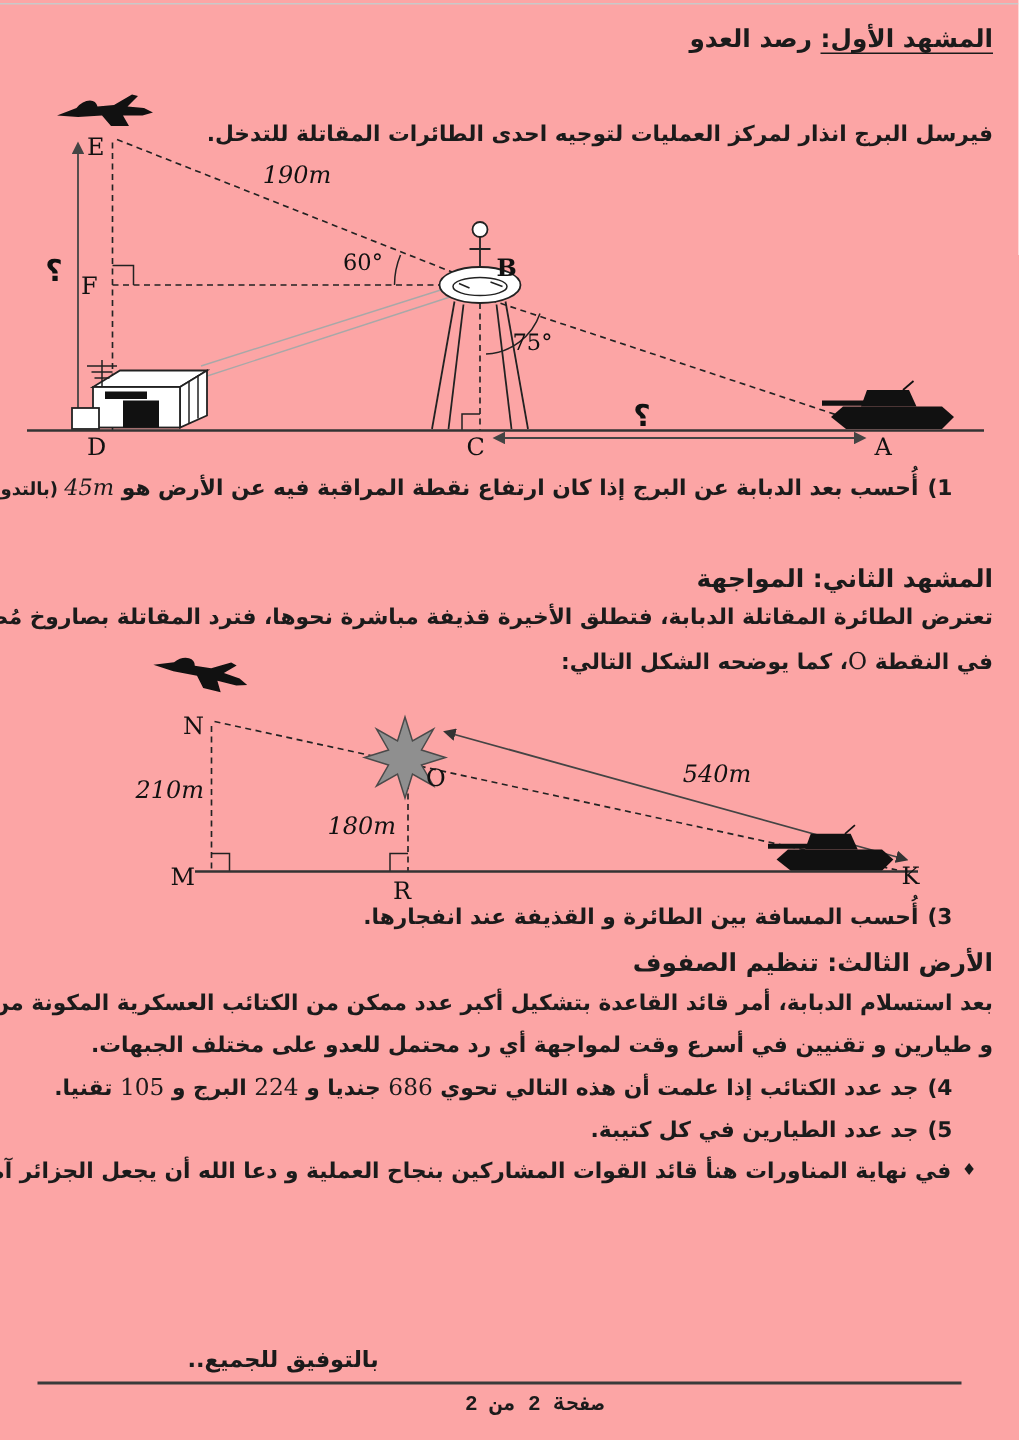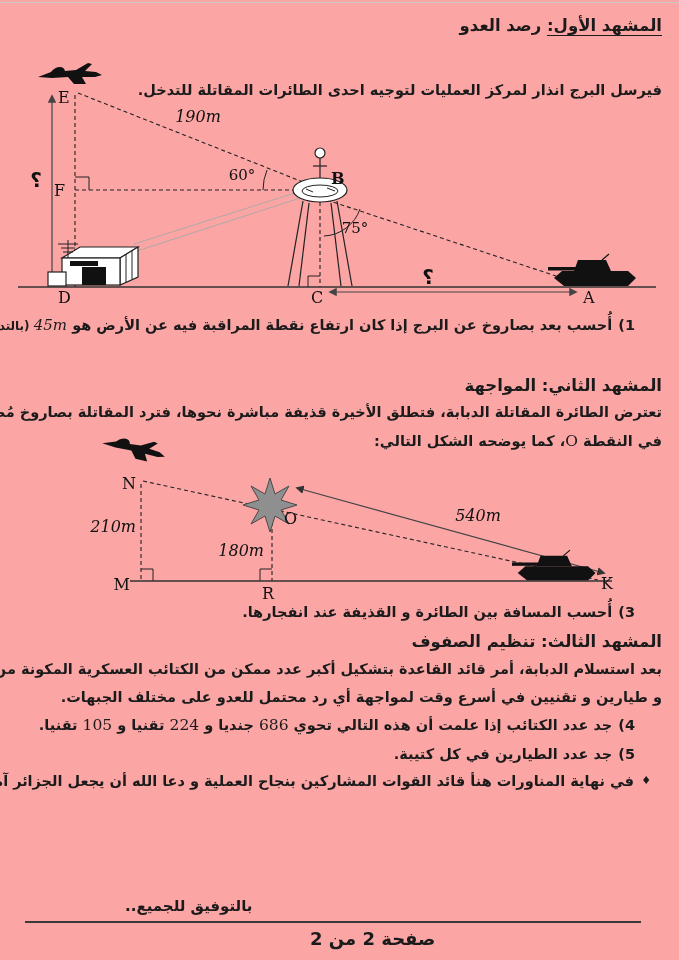--- a/index.html
+++ b/index.html
@@ -10,21 +10,21 @@
       white-space:nowrap;color:#1b1b1b;}
   .ttl{font-size:16.5px;}
   .ul{text-decoration:underline;text-underline-offset:4px;}
   .q .qnum{display:inline-block;margin-left:6px;}
   .small{font-size:12px;}
   .lat{font-family:"DejaVu Serif",serif;font-style:italic;font-weight:normal;font-size:15px;}
   .latn{font-family:"DejaVu Serif",serif;font-weight:normal;font-size:15.5px;}
   .bullet{font-size:11px;vertical-align:2px;margin-left:7px;}
   .footline{position:absolute;top:921px;left:25px;width:616px;height:2px;background:#3a3a3a;}
   .wish{position:absolute;top:897px;left:125px;font-weight:bold;font-size:15px;direction:rtl;}
-  .pagenum{position:absolute;top:928px;left:310px;font-weight:bold;font-size:18px;direction:rtl;}
+  .pagenum{position:absolute;top:928px;left:310px;font-weight:bold;font-size:14px;direction:rtl;font-family:Liberation Mono, monospace;}
   svg{position:absolute;left:0;}
   svg .dash{stroke:#222;stroke-width:1.1;stroke-dasharray:4 3;fill:none;}
   svg .solid{stroke:#222;stroke-width:1.2;fill:none;}
   svg .thin{stroke:#222;stroke-width:1;fill:none;}
   svg .gray{stroke:#a8a8a8;stroke-width:0.9;fill:none;}
   svg .ground{stroke:#333;stroke-width:1.6;fill:none;}
   svg .marr{stroke:#444;stroke-width:1.2;fill:none;}
   svg .fillb{fill:#111;stroke:none;}
   svg .white{fill:#fff;stroke:#222;stroke-width:1.2;}
   svg text.pt{font-family:"DejaVu Serif",serif;font-size:16px;fill:#111;font-weight:normal;}
@@ -116,21 +116,21 @@
     <text class="pt" x="54" y="196">F</text>
     <text class="ptb" x="331" y="184">B</text>
     <text class="pt" x="58" y="303">D</text>
     <text class="pt" x="311" y="303">C</text>
     <text class="pt" x="583" y="303">A</text>
     <text class="meas" x="198" y="122" text-anchor="middle">190m</text>
     <text class="ang" x="242" y="180" text-anchor="middle">60°</text>
     <text class="ang" x="355" y="233" text-anchor="middle">75°</text>
   </svg>
 
-  <div class="ar q" style="top:316px;right:44px;"><span class="qnum">1)</span><span>أُحسب بعد بصاروخ عن البرج إذا كان ارتفاع نقطة المراقبة فيه عن الأرض هو </span><span class="lat">45m</span><span class="small"> (بالتدوير إلى الوحدة).</span></div>
+  <div class="ar q" style="top:316px;right:44px;"><span class="qnum">1)</span><span>أُحسب بعد الدبابة عن البرج إذا كان ارتفاع نقطة المراقبة فيه عن الأرض هو </span><span class="lat">45m</span><span class="small"> (بالتدوير إلى الوحدة).</span></div>
 
   <div class="ar ttl" style="top:376px;right:17px;">المشهد الثاني: المواجهة</div>
   <div class="ar" style="top:404px;right:17px;">تعترض الطائرة المقاتلة الدبابة، فتطلق الأخيرة قذيفة مباشرة نحوها، فترد المقاتلة بصاروخ مُضاد لتنفجر القذيفة</div>
   <div class="ar" style="top:432px;right:17px;"><span>في النقطة </span><span class="latn">O</span><span>، كما يوضحه الشكل التالي:</span></div>
 
   <svg style="top:428px;" width="679" height="180" viewBox="0 428 679 180">
     <defs>
       <marker id="ah2" viewBox="0 0 10 10" refX="8" refY="5" markerWidth="7" markerHeight="7" orient="auto-start-reverse">
         <path d="M0,0 L10,5 L0,10 z" fill="#333"></path>
       </marker>
@@ -165,25 +165,25 @@
     <text class="pt" x="268" y="599" text-anchor="middle">R</text>
     <text class="pt" x="284" y="524">O</text>
     <text class="pt" x="601" y="589">K</text>
     <text class="meas" x="136" y="532" text-anchor="end">210m</text>
     <text class="meas" x="264" y="556" text-anchor="end">180m</text>
     <text class="meas" x="478" y="521" text-anchor="middle">540m</text>
   </svg>
 
   <div class="ar q" style="top:604px;right:44px;"><span class="qnum">3)</span><span>أُحسب المسافة بين الطائرة و القذيفة عند انفجارها.</span></div>
 
-  <div class="ar ttl" style="top:632px;right:17px;">المشهد الثالث:  تنظيم الصفوف</div>
+  <div class="ar ttl" style="top:632px;right:17px;">الأرض الثالث:  تنظيم الصفوف</div>
   <div class="ar" style="top:661px;right:17px;">بعد استسلام الدبابة، أمر قائد القاعدة بتشكيل أكبر عدد ممكن من الكتائب العسكرية المكونة من عدد متماثل من جنود</div>
   <div class="ar" style="top:689px;right:17px;">و طيارين و تقنيين في أسرع وقت لمواجهة أي رد محتمل للعدو على مختلف الجبهات.</div>
 
-  <div class="ar q" style="top:716px;right:44px;"><span class="qnum">4)</span><span>جد عدد الكتائب إذا علمت أن هذه التالي تحوي </span><span class="latn">686</span><span> جنديا و </span><span class="latn">224</span><span> تقنيا و </span><span class="latn">105</span><span> تقنيا.</span></div>
+  <div class="ar q" style="top:716px;right:44px;"><span class="qnum">4)</span><span>جد عدد الكتائب إذا علمت أن هذه التالي تحوي </span><span class="latn">686</span><span> جنديا و </span><span class="latn">224</span><span> البرج و </span><span class="latn">105</span><span> تقنيا.</span></div>
   <div class="ar q" style="top:746px;right:44px;"><span class="qnum">5)</span><span>جد عدد الطيارين في كل كتيبة.</span></div>
 
   <div class="ar" style="top:773px;right:28px;"><span class="bullet">♦</span><span>في نهاية المناورات هنأ قائد القوات المشاركين بنجاح العملية و دعا الله أن يجعل الجزائر آمنة مطمئنة.</span></div>
 
   <div class="wish">بالتوفيق للجميع..</div>
   <div class="footline"></div>
   <div class="pagenum">صفحة 2 من 2</div>
 </div>
 
 </body></html>

